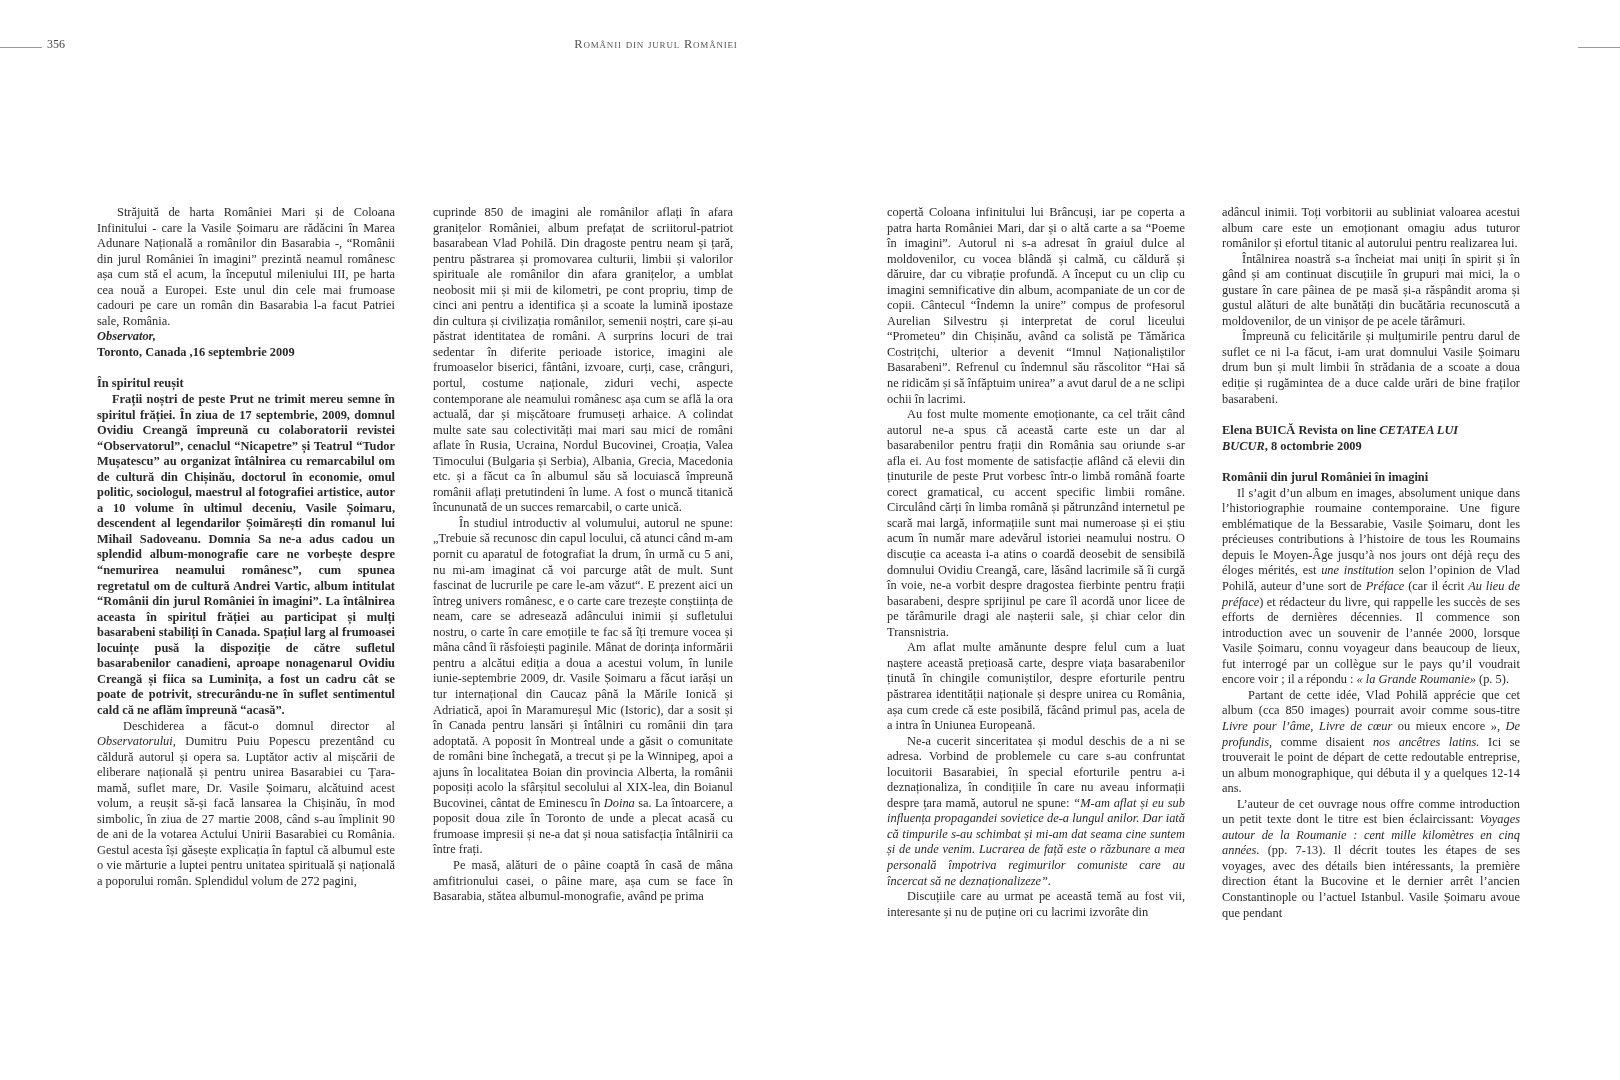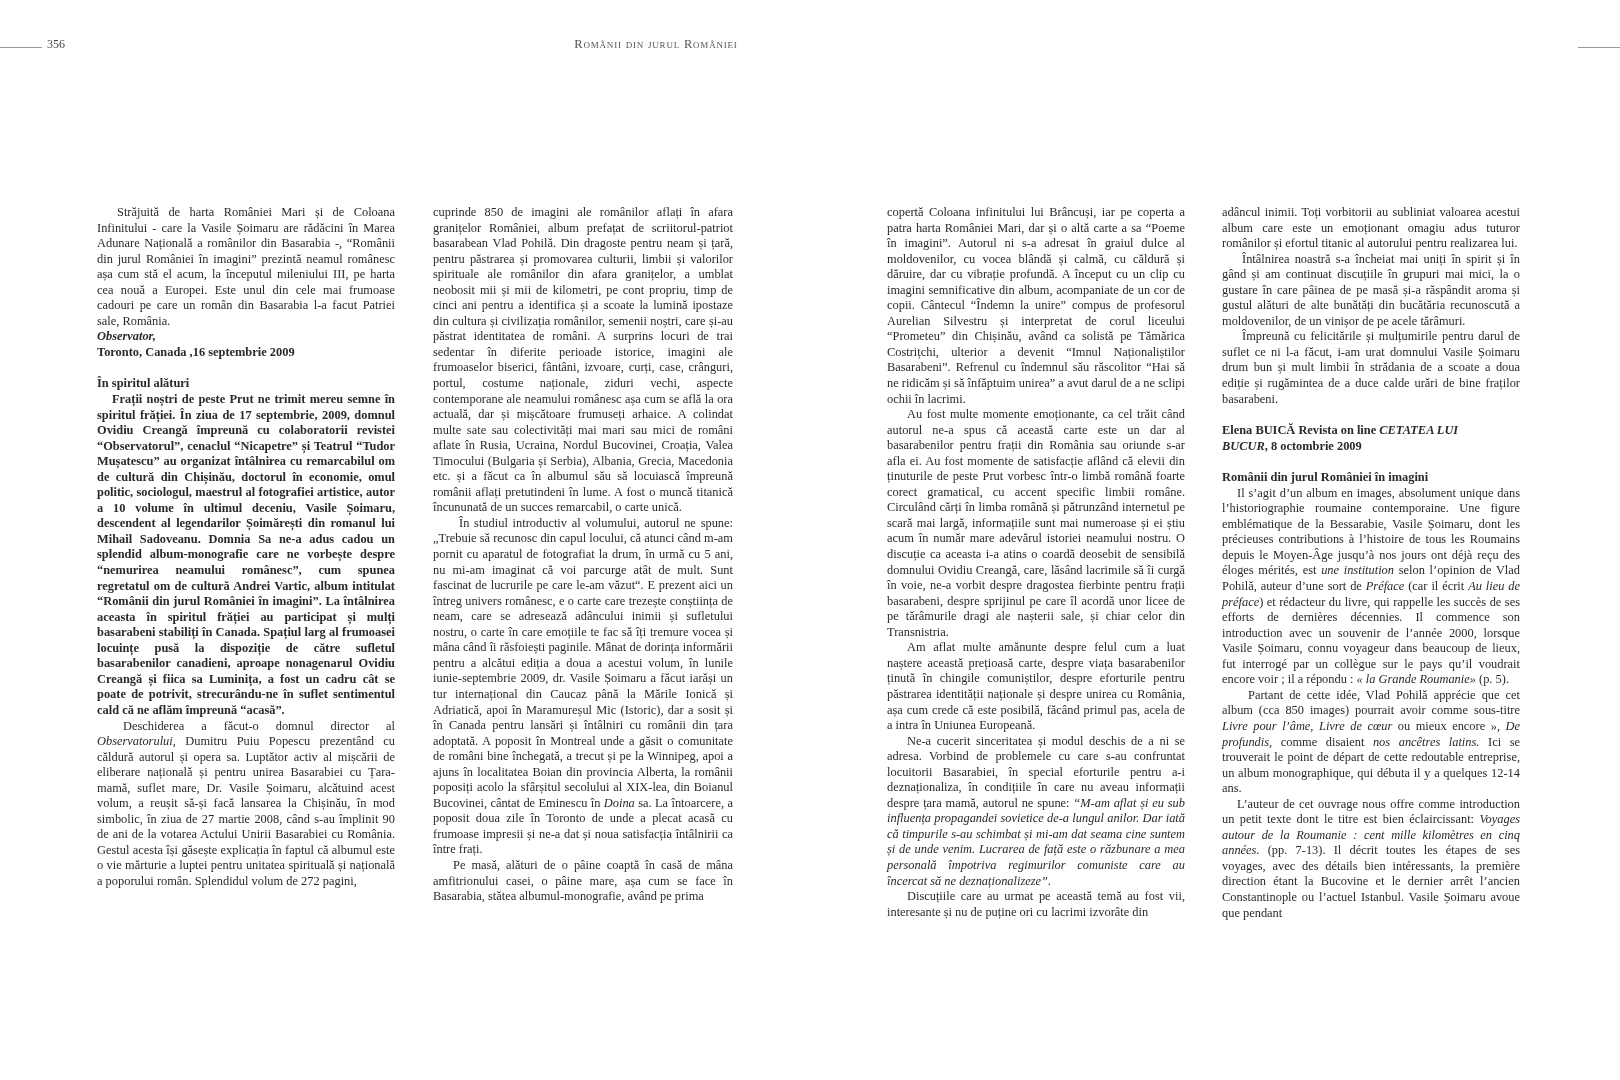--- a/index.html
+++ b/index.html
@@ -26,21 +26,21 @@
 <span class="pg-num" style="left:47px;">356</span>
 <div class="running">Românii din jurul României</div>
 <span class="pg-num" style="left:1624px;">357</span>
 <div class="hdr-line" style="left:1578px;width:42px;"></div>
 
 <div class="col" style="left:97px;width:298px;">
   <p class="ind">Străjuită de harta României Mari și de Coloana Infinitului - care la Vasile Șoimaru are rădăcini în Marea Adunare Națională a românilor din Basarabia -, “Românii din jurul României în imagini” prezintă neamul românesc așa cum stă el acum, la începutul mileniului III, pe harta cea nouă a Europei. Este unul din cele mai frumoase cadouri pe care un român din Basarabia l-a facut Patriei sale, România.</p>
   <p class="right b i">Observator,</p>
   <p class="right b">Toronto, Canada ,16 septembrie 2009</p>
   <div class="gap"></div>
-  <p class="b noind">În spiritul alături</p>
+  <p class="b noind">În spiritul reușit</p>
   <p class="b ind" style="text-indent:15px;">Frații noștri de peste Prut ne trimit mereu semne în spiritul frăției. În ziua de 17 septembrie, 2009, domnul Ovidiu Creangă împreună cu colaboratorii revistei “Observatorul”, cenaclul “Nicapetre” și Teatrul “Tudor Mușatescu” au organizat întâlnirea cu remarcabilul om de cultură din Chișinău, doctorul în economie, omul politic, sociologul, maestrul al fotografiei artistice, autor a 10 volume în ultimul deceniu, Vasile Șoimaru, descendent al legendarilor Șoimărești din romanul lui Mihail Sadoveanu. Domnia Sa ne-a adus cadou un splendid album-monografie care ne vorbește despre “nemurirea neamului românesc”, cum spunea regretatul om de cultură Andrei Vartic, album intitulat “Românii din jurul României în imagini”. La întâlnirea aceasta în spiritul frăției au participat și mulți basarabeni stabiliți în Canada. Spațiul larg al frumoasei locuințe pusă la dispoziție de către sufletul basarabenilor canadieni, aproape nonagenarul Ovidiu Creangă și fiica sa Luminița, a fost un cadru cât se poate de potrivit, strecurându-ne în suflet sentimentul cald că ne aflăm împreună “acasă”.</p>
   <p class="ind" style="text-indent:26px;"><span>Deschiderea a făcut-o domnul director al </span><span class="i">Observatorului,</span><span> Dumitru Puiu Popescu prezentând cu căldură autorul și opera sa. Luptător activ al mișcării de eliberare națională și pentru unirea Basarabiei cu Țara-mamă, suflet mare, Dr. Vasile Șoimaru, alcătuind acest volum, a reușit să-și facă lansarea la Chișinău, în mod simbolic, în ziua de 27 martie 2008, când s-au împlinit 90 de ani de la votarea Actului Unirii Basarabiei cu România. Gestul acesta își găsește explicația în faptul că albumul este o vie mărturie a luptei pentru unitatea spirituală și națională a poporului român. Splendidul volum de 272 pagini,</span></p>
 </div>
 
 <div class="col" style="left:433px;width:300px;">
   <p class="noind">cuprinde 850 de imagini ale românilor aflați în afara granițelor României, album prefațat de scriitorul-patriot basarabean Vlad Pohilă. Din dragoste pentru neam și țară, pentru păstrarea și promovarea culturii, limbii și valorilor spirituale ale românilor din afara granițelor, a umblat neobosit mii și mii de kilometri, pe cont propriu, timp de cinci ani pentru a identifica și a scoate la lumină ipostaze din cultura și civilizația românilor, semenii noștri, care și-au păstrat identitatea de români. A surprins locuri de trai sedentar în diferite perioade istorice, imagini ale frumoaselor biserici, fântâni, izvoare, curți, case, crânguri, portul, costume naționale, ziduri vechi, aspecte contemporane ale neamului românesc așa cum se află la ora actuală, dar și mișcătoare frumuseți arhaice. A colindat multe sate sau colectivități mai mari sau mici de români aflate în Rusia, Ucraina, Nordul Bucovinei, Croația, Valea Timocului (Bulgaria și Serbia), Albania, Grecia, Macedonia etc. și a făcut ca în albumul său să locuiască împreună românii aflați pretutindeni în lume. A fost o muncă titanică încununată de un succes remarcabil, o carte unică.</p>
   <p class="ind" style="text-indent:26px;"><span>În studiul introductiv al volumului, autorul ne spune: „Trebuie să recunosc din capul locului, că atunci când m-am pornit cu aparatul de fotografiat la drum, în urmă cu 5 ani, nu mi-am imaginat că voi parcurge atât de mult. Sunt fascinat de lucrurile pe care le-am văzut“. E prezent aici un întreg univers românesc, e o carte care trezește conștiința de neam, care se adresează adâncului inimii și sufletului nostru, o carte în care emoțiile te fac să îți tremure vocea și mâna când îi răsfoiești paginile. Mânat de dorința informării pentru a alcătui ediția a doua a acestui volum, în lunile iunie-septembrie 2009, dr. Vasile Șoimaru a făcut iarăși un tur internațional din Caucaz până la Mările Ionică și Adriatică, apoi în Maramureșul Mic (Istoric), dar a sosit și în Canada pentru lansări și întâlniri cu românii din țara adoptată. A poposit în Montreal unde a găsit o comunitate de români bine închegată, a trecut și pe la Winnipeg, apoi a ajuns în localitatea Boian din provincia Alberta, la românii poposiți acolo la sfârșitul secolului al XIX-lea, din Boianul Bucovinei, cântat de Eminescu în </span><span class="i">Doina</span><span> sa. La întoarcere, a poposit doua zile în Toronto de unde a plecat acasă cu frumoase impresii și ne-a dat și noua satisfacția întâlnirii ca între frați.</span></p>
   <p class="ind">Pe masă, alături de o pâine coaptă în casă de mâna amfitrionului casei, o pâine mare, așa cum se face în Basarabia, stătea albumul-monografie, având pe prima</p>
 </div>
 

